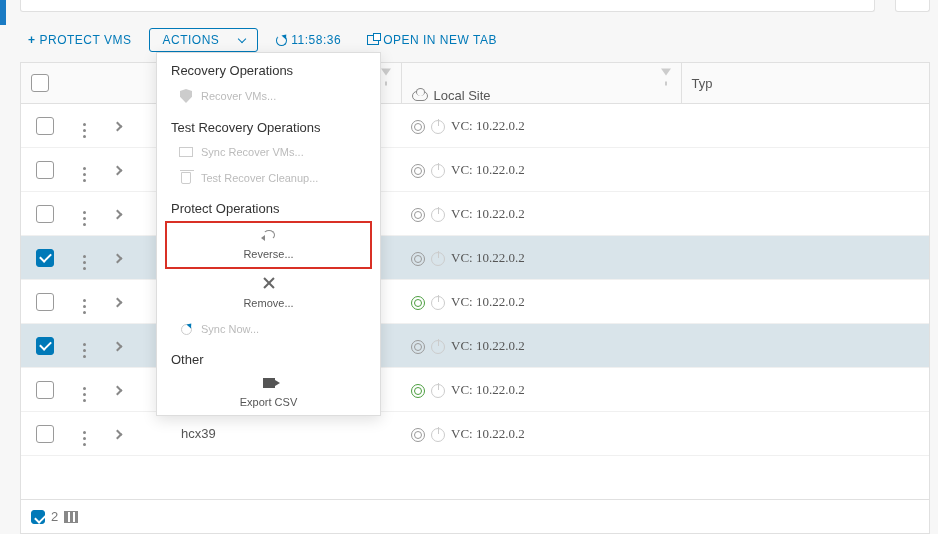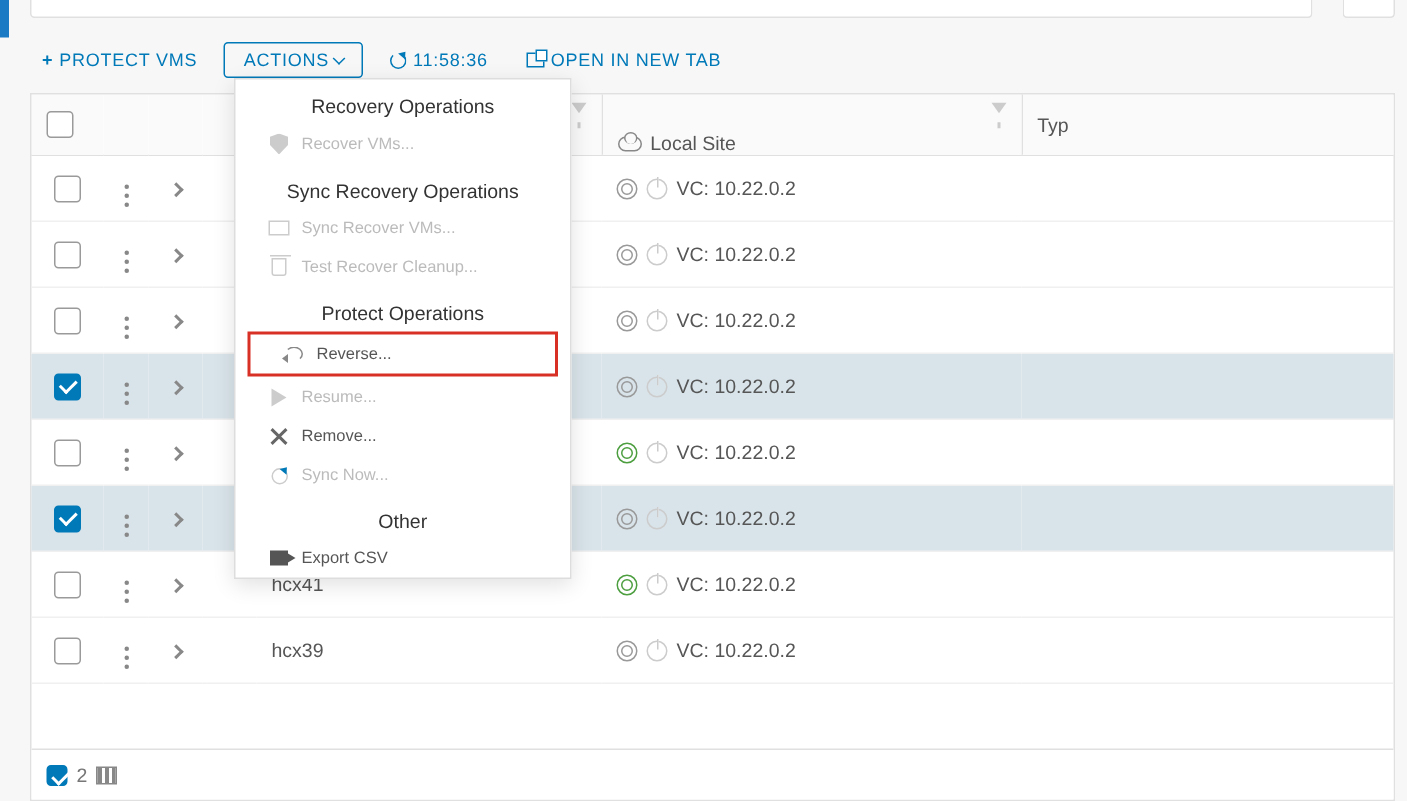--- a/index.html
+++ b/index.html
@@ -57,21 +57,21 @@
 .actions-btn {
   border: 1px solid #0079b8;
   border-radius: 3px;
   padding: 4px 12px;
   color: #0079b8;
   font-size: 12px;
   letter-spacing: 0.5px;
   cursor: pointer;
   display: flex;
   align-items: center;
-  gap: 4px;
+  gap: 20px;
 }
 .panel {
   position: absolute;
   left: 20px; right: 8px;
   top: 62px;
   bottom: 0;
   background: #fff;
   border: 1px solid #e0e0e0;
 }
 .table { width: 100%; border-collapse: collapse; }
@@ -149,22 +149,23 @@
 .chevron-down-sm {
   display: inline-block;
   width: 6px; height: 6px;
   border-right: 1.5px solid #0079b8;
   border-bottom: 1.5px solid #0079b8;
   transform: rotate(45deg);
   margin-bottom: 2px;
 }
 .site-cell {
   display: flex;
-  align-items: center;
+  align-items: flex-end;
   gap: 6px;
+  font-family: Liberation Serif, serif;
 }
 .target-icon {
   width: 14px; height: 14px;
   border: 1.5px solid #999;
   border-radius: 50%;
   position: relative;
 }
 .target-icon::before {
   content: "";
   position: absolute;
@@ -211,21 +212,20 @@
   width: 225px;
   background: #fff;
   border: 1px solid #ddd;
   box-shadow: 0 4px 14px rgba(0,0,0,0.12);
   z-index: 100;
 }
 .dropdown .section-label {
   padding: 10px 14px 4px;
   color: #333;
   font-size: 13px;
-  text-align: center;
 }
 .dropdown .menu-item {
   display: flex;
   align-items: center;
   gap: 8px;
   padding: 7px 22px;
   font-size: 11px;
   cursor: pointer;
 }
 .dropdown .menu-item.disabled {
@@ -348,21 +348,21 @@
 }
 .vm-stack-icn::after{content:"";position:absolute;left:2px;top:2px;width:14px;height:12px;border:1.5px solid #888;background:#fafafa;}
 .cloud-icn{
   width:16px;height:10px;border:1.5px solid #888;border-radius:8px;display:inline-block;position:relative;
 }
 .cloud-icn::before{content:"";position:absolute;left:3px;top:-4px;width:7px;height:7px;border:1.5px solid #888;border-radius:50%;border-bottom:none;background:#fafafa;}
 .export-icn{
   width:12px;height:10px;background:#555;display:inline-block;position:relative;
 }
 .export-icn::after{content:"";position:absolute;right:-5px;top:2px;width:0;height:0;border-top:3px solid transparent;border-bottom:3px solid transparent;border-left:5px solid #555;}
-.dropdown .menu-item.enabled { color:#565656; }
+.dropdown .menu-item.enabled { color:#565656;flex-direction:column; }
 </style>
 </head>
 <body>
 
 <div class="left-accent"></div>
 <div class="top-blank"></div>
 <div class="top-blank2"></div>
 
 <div class="toolbar">
   <div class="link-btn">
@@ -576,47 +576,41 @@
 
 <div class="dropdown">
   <div class="section-label">Recovery Operations</div>
   <div class="menu-item disabled">
     <span class="mi-icon">
         <span class="shield-icn"></span>
       </span>
     <span>Recover VMs...</span>
   </div>
 
-  <div class="section-label">Sync Recovery Operations</div>
+  <div class="section-label">Test Recovery Operations</div>
   <div class="menu-item disabled">
     <span class="mi-icon">
         <span class="screen-icn"></span>
       </span>
     <span>Sync Recover VMs...</span>
   </div>
   <div class="menu-item disabled">
     <span class="mi-icon">
         <span class="trash-icn"></span>
       </span>
     <span>Test Recover Cleanup...</span>
   </div>
 
   <div class="section-label">Protect Operations</div>
   <div class="menu-item enabled highlight">
     <span class="mi-icon">
         <span class="undo-icn"></span>
       </span>
     <span>Reverse...</span>
   </div>
-  <div class="menu-item disabled">
-    <span class="mi-icon">
-        <span class="play-icn"></span>
-      </span>
-    <span>Resume...</span>
-  </div>
   <div class="menu-item enabled">
     <span class="mi-icon">
         <span class="x-icn"></span>
       </span>
     <span>Remove...</span>
   </div>
   <div class="menu-item disabled">
     <span class="mi-icon">
         <span class="refresh-icn" style="border-color:#ccc;"></span>
       </span>

